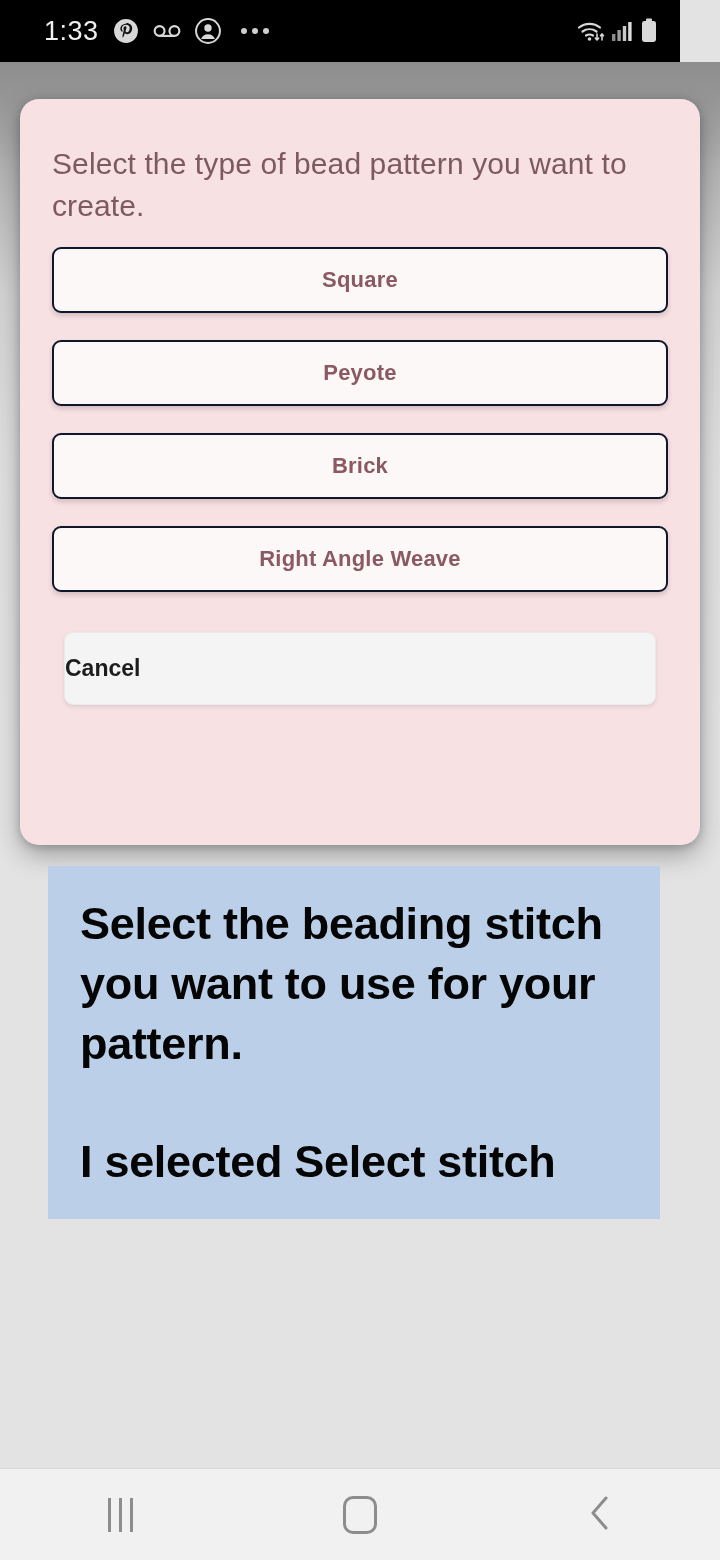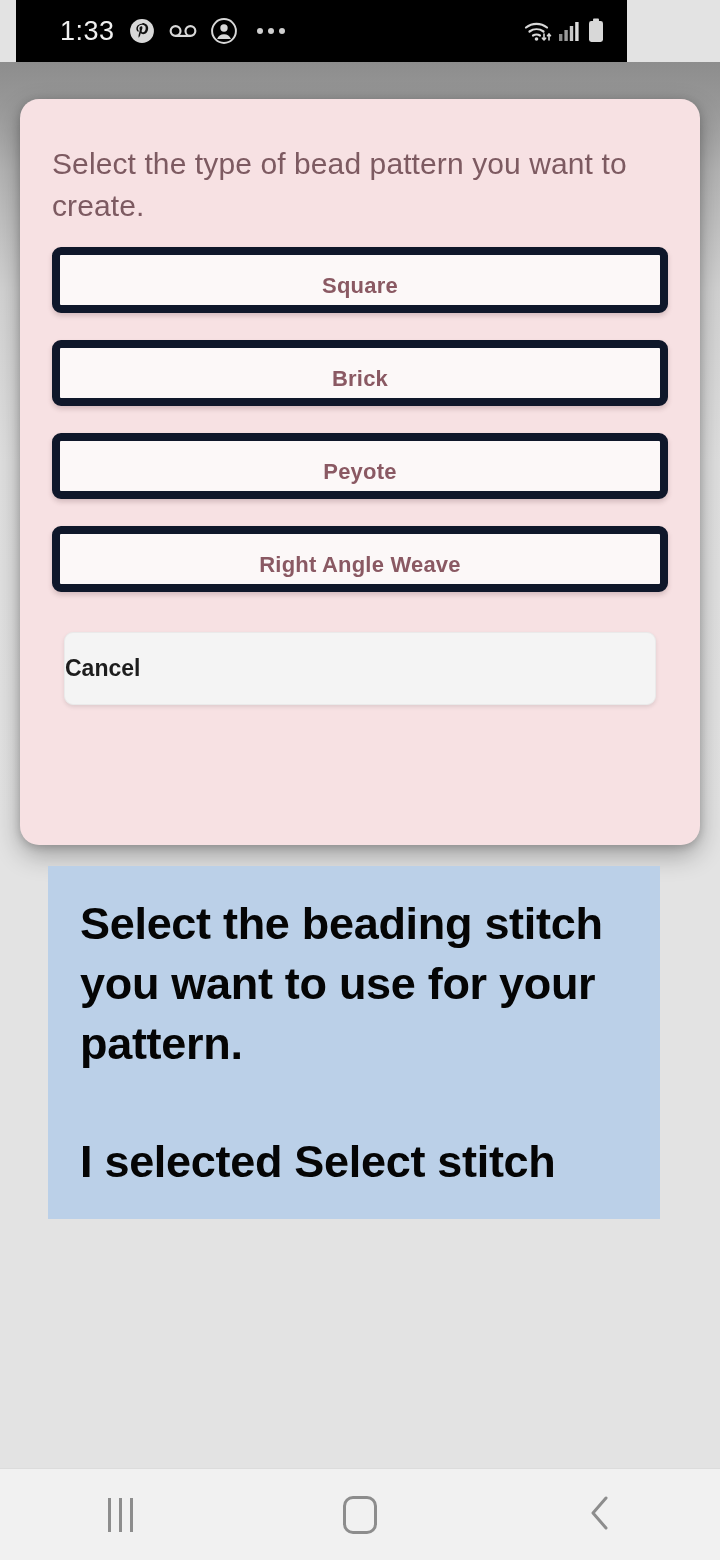--- a/index.html
+++ b/index.html
@@ -10,22 +10,22 @@
     overflow:hidden;
   }
   #screen {
     position:relative;
     width:720px; height:1560px;
     background:#e3e3e3;
   }
 
   
   #statusbar {
-    position:absolute; left:16px; top:0;
-    width:611px; height:62px;
+    position:absolute; left:0; top:0;
+    width:680px; height:62px;
     background:#000;
     display:flex; align-items:center;
     padding:0 22px 0 44px;
     color:#e8e8e8;
   }
   #statusbar .left { display:flex; align-items:center; gap:14px; flex:1; }
   #statusbar .right { display:flex; align-items:center; gap:5px; }
   .clock { font-size:27px; letter-spacing:0.5px; color:#f0f0f0; font-family:"Liberation Sans", sans-serif; }
   .sicon { display:inline-flex; align-items:center; justify-content:center; }
   .dots { display:inline-flex; gap:5px; align-items:center; margin-left:6px; }
@@ -58,21 +58,21 @@
     padding-right:6px;
     letter-spacing:0.1px;
   }
   .opt-list { margin-top:20px; }
   .opt-btn {
     display:block;
     width:616px;
     height:66px;
     margin-bottom:27px;
     background:#fcf8f8;
-    border:8px solid #0f172a;
+    border:2px solid #0f172a;
     border-radius:9px;
     color:#8a5963;
     font-size:22px;
     font-weight:bold;
     text-align:center;
     line-height:62px;
     box-shadow:0 3px 5px rgba(90,60,65,0.22);
     cursor:pointer;
     letter-spacing:0.2px;
   }
@@ -197,22 +197,22 @@
   </div>
 
   <div id="backdrop"></div>
 
   <div id="dialog">
 
     <div id="dialog-title">Select the type of bead pattern you want to create.</div>
 
     <div class="opt-list">
       <button class="opt-btn">Square</button>
+      <button class="opt-btn">Peyote</button>
       <button class="opt-btn">Brick</button>
-      <button class="opt-btn">Peyote</button>
       <button class="opt-btn">Right Angle Weave</button>
     </div>
 
     <div id="cancel-wrap">
       <button id="cancel-btn">Cancel</button>
     </div>
   </div>
 
   <div id="caption">
     <p>Select the beading stitch you want to use for your pattern.</p>

